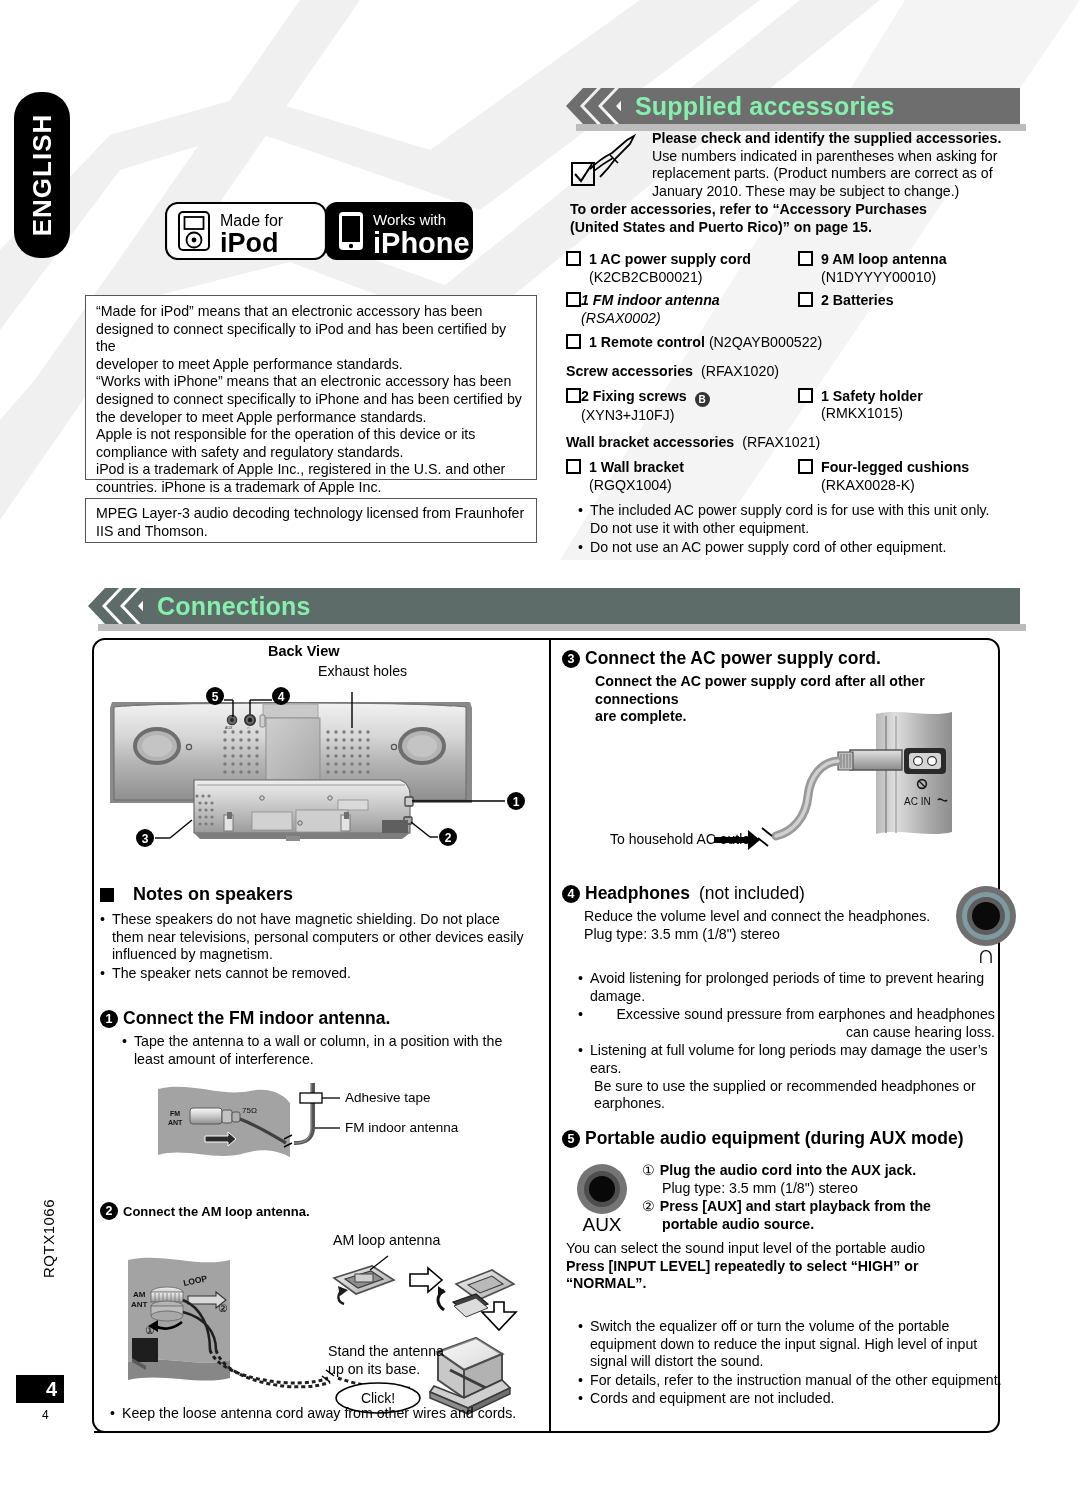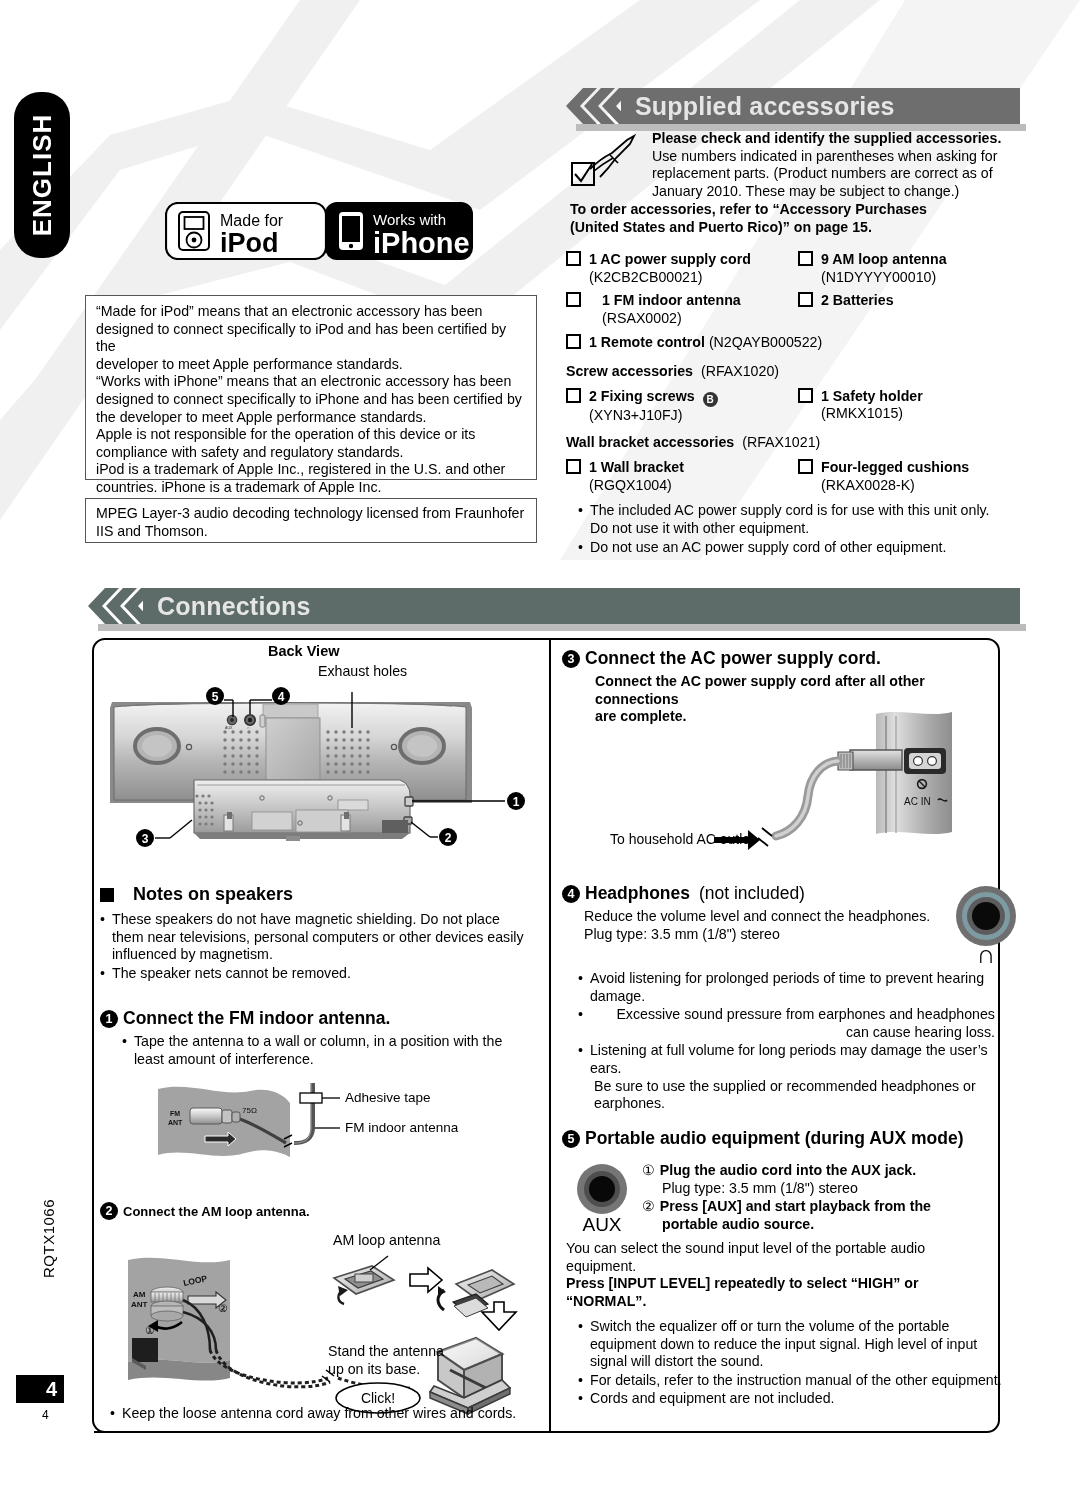--- a/index.html
+++ b/index.html
@@ -42,21 +42,21 @@
   .page-num-small{
     position:absolute; left:42px; top:1408px; font-size:12px; z-index:3;
   }
 
   
   .sec-bar{ position:absolute; height:36px; display:flex; align-items:center; z-index:2;}
   .sec-bar .chev{ display:flex; height:36px; align-items:center; }
   .sec-bar .chev svg{ display:block; }
   .sec-bar .bar{
     height:36px; display:flex; align-items:center; padding-left:14px;
-    color:#e5e5e5; font-weight:bold; font-size:25px; letter-spacing:0.2px;
+    color:#86efac; font-weight:bold; font-size:25px; letter-spacing:0.2px;
   }
   .sec-bar .shadow{
     position:absolute; left:10px; top:36px; height:7px; background:#bcbcbc; z-index:-1;
   }
 
   
   .t { font-size:14.2px; line-height:17.6px; }
   .b { font-weight:bold; }
   .bullet{ display:flex; gap:7px; }
   .bullet .dot{ flex:0 0 auto; }
@@ -190,21 +190,21 @@
     <div style="width:228px; display:flex; gap:8px;">
       <span class="chk"></span>
       <div>
         <div class="t b">9 AM loop antenna</div>
         <div class="t">(N1DYYYY00010)</div>
       </div>
     </div>
   </div>
 
   <div style="display:flex; margin-top:6px;">
-    <div style="width:232px; display:flex; gap:21px;">
+    <div style="width:232px; display:flex; gap:0;font-style:italic;">
       <span class="chk"></span>
       <div>
         <div class="t b">1 FM indoor antenna</div>
         <div class="t">(RSAX0002)</div>
       </div>
     </div>
     <div style="width:228px; display:flex; gap:8px;">
       <span class="chk"></span>
       <div>
         <div class="t b">2 Batteries</div>
@@ -216,21 +216,21 @@
     <span class="chk"></span>
     <div class="t"><span class="b">1 Remote control</span><span style="margin-left:4px;">(N2QAYB000522)</span></div>
   </div>
 
   <div class="t" style="margin-top:11px;">
     <span class="b">Screw accessories</span>
     <span style="margin-left:4px;">(RFAX1020)</span>
   </div>
 
   <div style="display:flex; margin-top:7px;">
-    <div style="width:232px; display:flex; gap:8px;">
+    <div style="width:232px; display:flex; ">
       <span class="chk"></span>
       <div>
         <div class="t b">
           <span>2 Fixing screws</span>
           <span style="display:inline-flex;align-items:center;justify-content:center;width:15px;height:15px;border-radius:50%;background:#333;color:#fff;font-size:10px;vertical-align:-2px;margin-left:4px;">B</span>
         </div>
         <div class="t">(XYN3+J10FJ)</div>
       </div>
     </div>
     <div style="width:228px; display:flex; gap:8px;">
@@ -788,21 +788,20 @@
   <div class="t" style="margin-left:20px;">Plug type: 3.5 mm (1/8") stereo</div>
   <div style="display:flex; gap:5px; margin-top:1px;">
     <span class="t">②</span>
     <span class="t b">Press [AUX] and start playback from the</span>
   </div>
   <div class="t b" style="margin-left:20px;">portable audio source.</div>
 </div>
 
 <div style="position:absolute; left:566px; top:1240px; width:440px; z-index:3;">
   <div class="t">You can select the sound input level of the portable audio</div>
-  <div class="t">equipment.</div>
   <div class="t b">Press [INPUT LEVEL] repeatedly to select “HIGH” or</div>
   <div class="t b">“NORMAL”.</div>
 </div>
 
 <div style="position:absolute; left:578px; top:1318px; width:425px; z-index:3;">
   <div class="bullet t">
     <span class="dot">•</span>
     <span style="width:410px; display:block;">Switch the equalizer off or turn the volume of the portable equipment down to reduce the input signal. High level of input signal will distort the sound.</span>
   </div>
   <div class="bullet t" style="margin-top:1px;">

